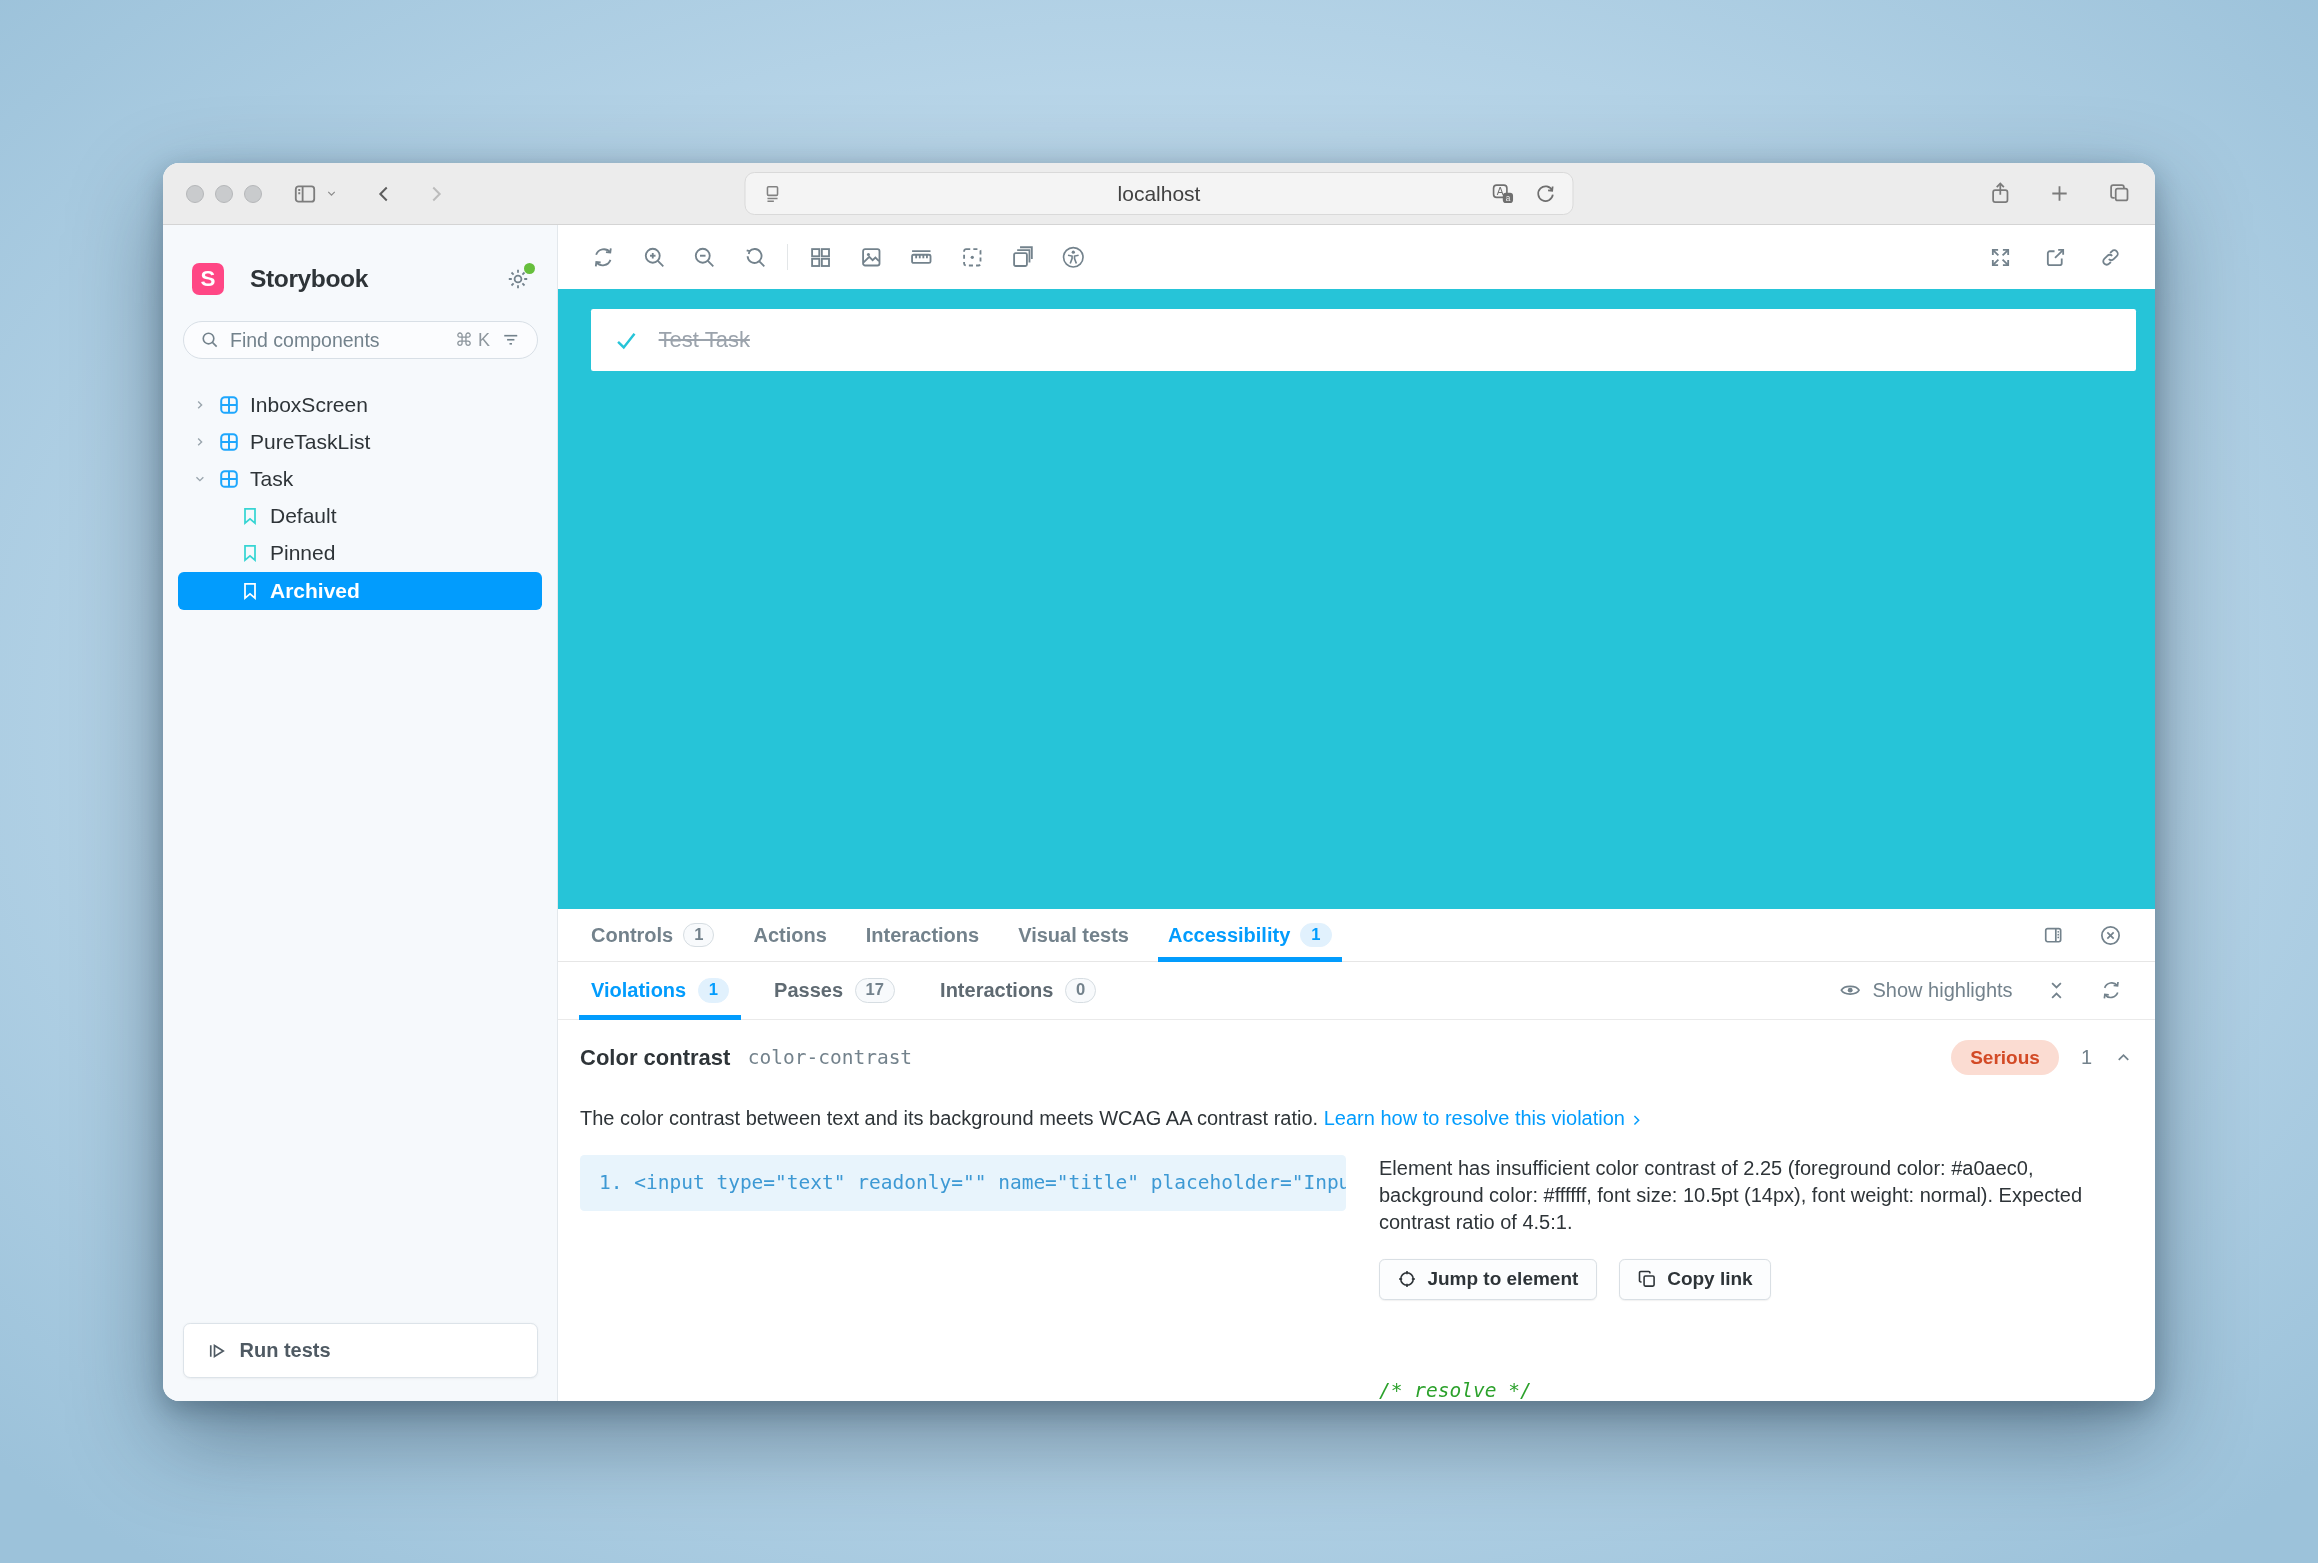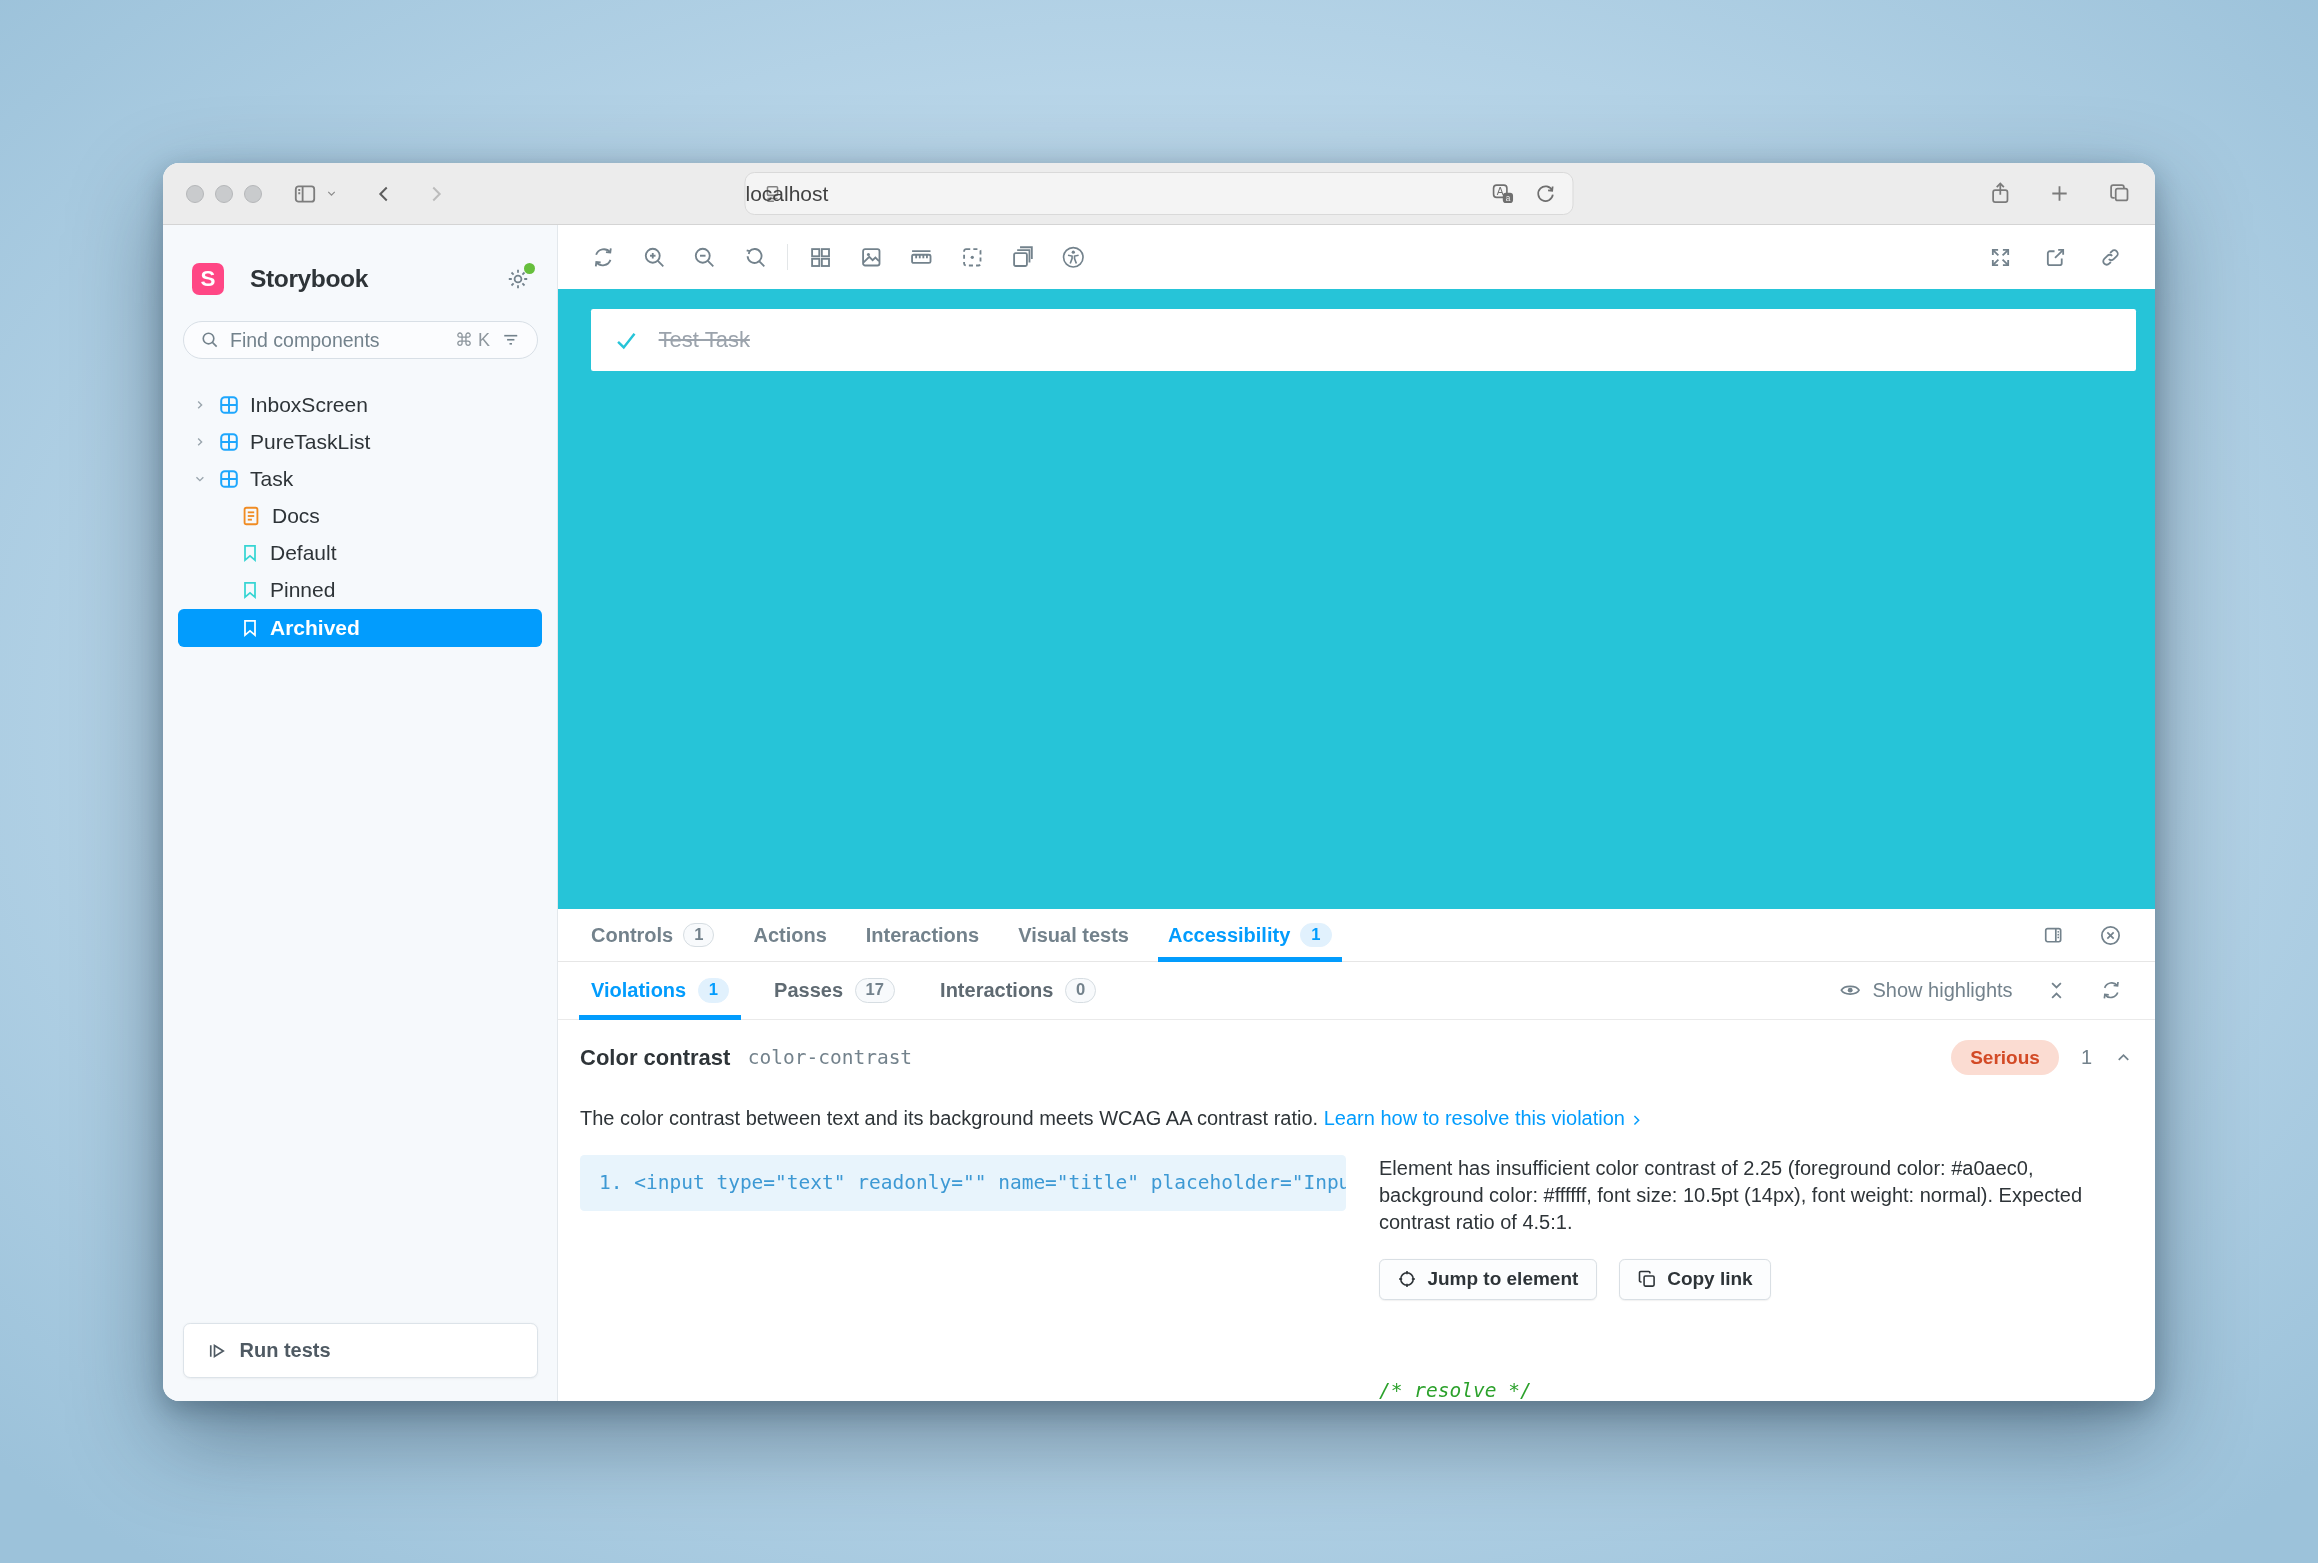--- a/index.html
+++ b/index.html
@@ -25,21 +25,21 @@
   }
   .traffic { display:flex; gap:11px; margin-right:30px; }
   .light { width:18px; height:18px; border-radius:50%; background:#c9cbcd; border:0.7px solid #b5b7b9; }
   .nav-icons { display:flex; align-items:center; color:#8b8b8b; }
   .btn-ghost { background:none; border:none; cursor:pointer; color:inherit; padding:0; display:flex; align-items:center; }
   .url-field {
     position:absolute; left:50%; top:9.4px; transform:translateX(-50%);
     width:829px; height:43px; background:#f4f4f4; border:0.7px solid #d9d9d9; border-radius:10px;
     display:flex; align-items:center; padding:0 16px; color:#828282;
   }
-  .url-text { position:absolute; left:0; right:0; text-align:left; font-size:21px; color:#424242; }
+  .url-text { position:absolute; left:0; right:0; text-align:center; font-size:21px; color:#424242; }
   .url-right { margin-left:auto; display:flex; align-items:center; gap:19px; color:#6f6f6f; }
   .toolbar-right { margin-left:auto; display:flex; align-items:center; gap:36px; color:#7b7b7b; }
 
   
   .window-body { flex:1; display:flex; min-height:0; }
 
   
   .sb-sidebar { flex:none; width:395px; background:#F6F9FC; border-right:0.7px solid #E3E8EC; display:flex; flex-direction:column; }
   .sb-header { display:flex; align-items:center; padding:38px 27.5px 0 29px; }
   .sb-logo {
@@ -321,31 +321,20 @@
               </svg>
             </span>
           <span class="icon-component">
               <svg width="22" height="22" viewBox="0 0 24 24" fill="none" stroke="currentColor" stroke-width="2.2">
                 <rect x="3.5" y="3.5" width="17" height="17" rx="4"></rect>
                 <line x1="12" y1="3.5" x2="12" y2="20.5"></line>
                 <line x1="3.5" y1="12" x2="20.5" y2="12"></line>
               </svg>
             </span>
           <span>Task</span>
-        </div>
-        <div class="tree-row story-row">
-          <span class="icon-docs">
-              <svg width="22" height="22" viewBox="0 0 24 24" fill="none" stroke="currentColor" stroke-width="2">
-                <rect x="5" y="3" width="14" height="18" rx="2"></rect>
-                <line x1="8.5" y1="8" x2="15.5" y2="8"></line>
-                <line x1="8.5" y1="12" x2="15.5" y2="12"></line>
-                <line x1="8.5" y1="16" x2="13" y2="16"></line>
-              </svg>
-            </span>
-          <span>Docs</span>
         </div>
         <div class="tree-row story-row">
           <span class="icon-story">
               <svg width="20" height="20" viewBox="0 0 24 24" fill="none" stroke="currentColor" stroke-width="2.1">
                 <path d="M6 3.5 h12 v17 l-6 -5 l-6 5 z"></path>
               </svg>
             </span>
           <span>Default</span>
         </div>
         <div class="tree-row story-row">

